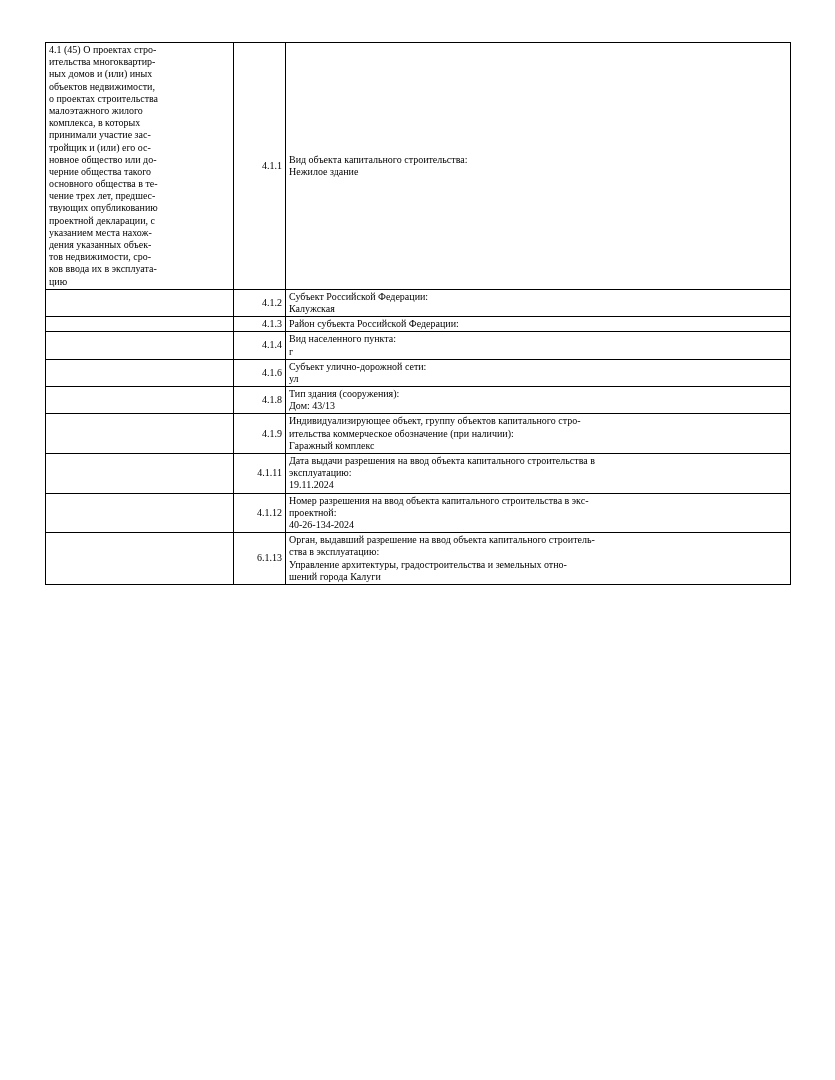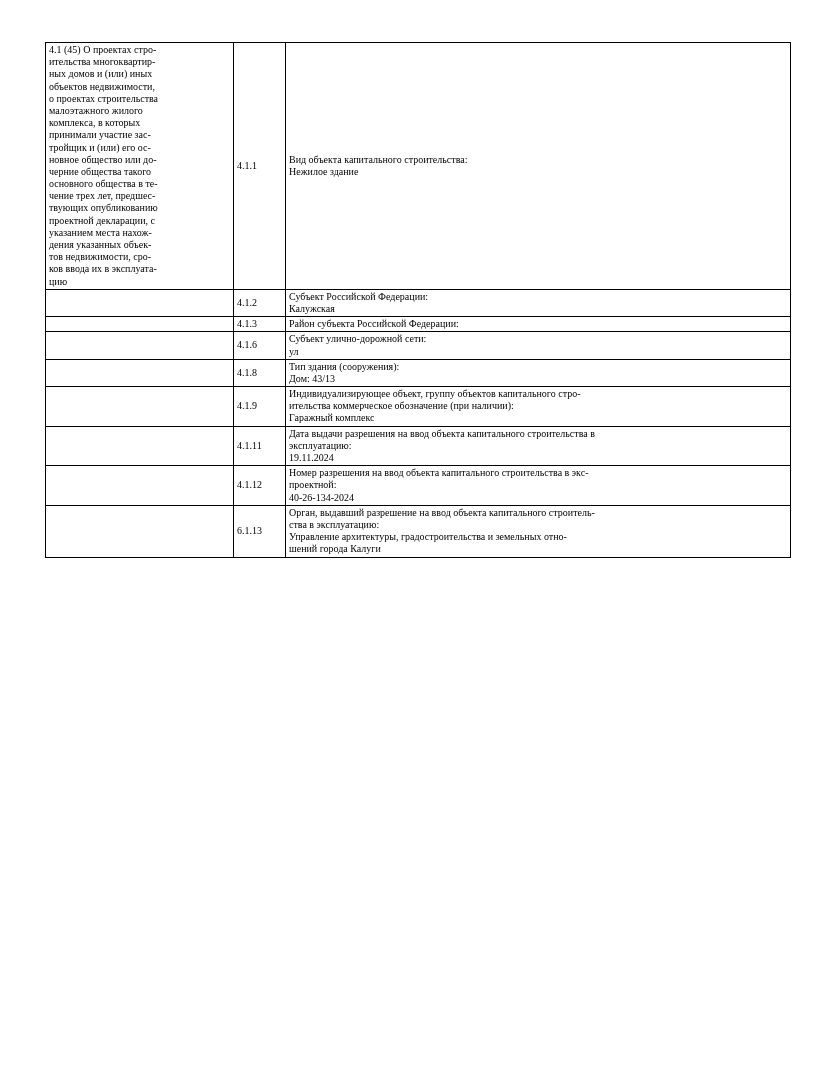--- a/index.html
+++ b/index.html
@@ -30,20 +30,21 @@
     vertical-align: middle;
     overflow: hidden;
   }
   td.c-desc {
     vertical-align: top;
     white-space: pre-line;
   }
   td.c-code {
     vertical-align: middle;
     padding-left: 2px;
+    text-align: right;
   }
   td.c-val {
     vertical-align: middle;
   }
   .field-label {
     white-space: pre-line;
   }
   .field-value-line {
     white-space: pre-line;
   }
@@ -101,20 +102,28 @@
 
   <tr>
     <td class="c-desc"></td>
     <td class="c-code">4.1.3</td>
     <td class="c-val">
       <div class="field-label">Район субъекта Российской Федерации:</div>
       <div class="field-value-line"><span></span><span class="bold"></span></div>
     </td>
   </tr>
 
+  <tr>
+    <td class="c-desc"></td>
+    <td class="c-code">4.1.4</td>
+    <td class="c-val">
+      <div class="field-label">Вид населенного пункта:</div>
+      <div class="field-value-line"><span></span><span class="bold">г</span></div>
+    </td>
+  </tr>
 
 
   <tr>
     <td class="c-desc"></td>
     <td class="c-code">4.1.6</td>
     <td class="c-val">
       <div class="field-label">Субъект улично-дорожной сети:</div>
       <div class="field-value-line"><span></span><span class="bold">ул</span></div>
     </td>
   </tr>

